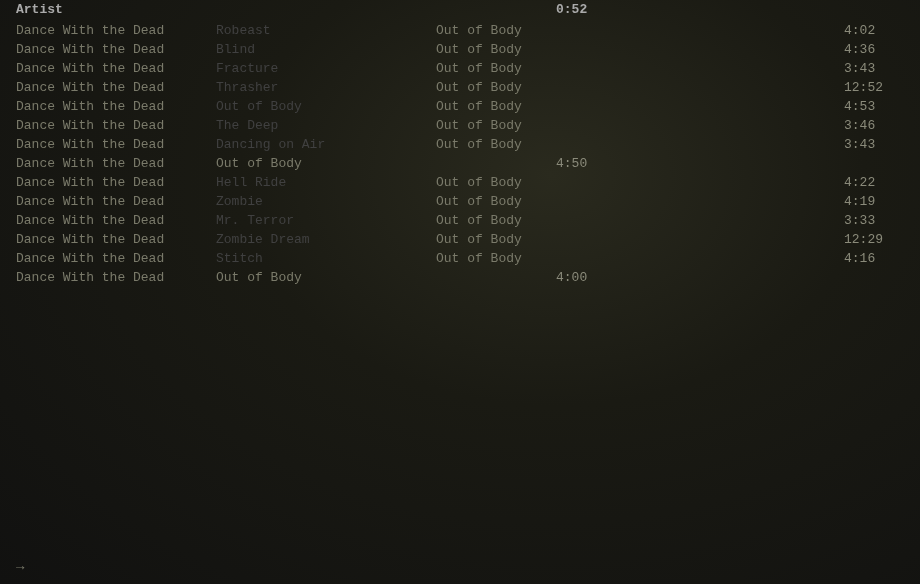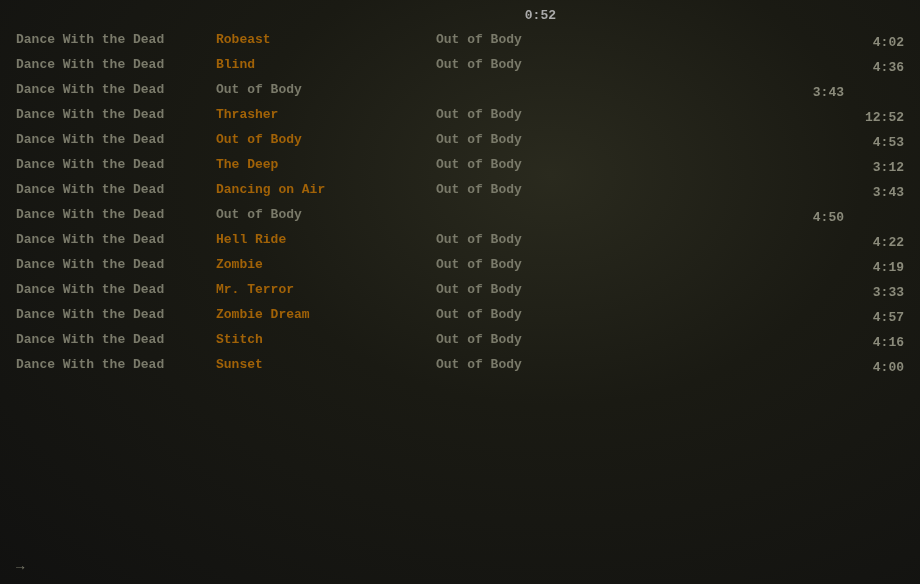--- a/index.html
+++ b/index.html
@@ -24,45 +24,43 @@
       width: 100%;
       padding: 0;
     }
 
     .track-row {
       display: grid;
       grid-template-columns: 200px 220px 120px 1fr 60px;
       padding: 2px 16px 2px 16px;
       align-items: center;
       cursor: default;
-      font-weight: bold;
     }
 
     .track-row:first-child {
       color: #aaaaaa;
       font-weight: bold;
       margin-bottom: 2px;
     }
 
     .track-artist {
       color: #7a7a6a;
     }
 
     .track-title {
-      color: #a16207;
+      color: #404040;
     }
 
     .track-album {
       color: #7a7a6a;
     }
 
     .track-duration {
-      text-align: right;
+      text-align: left;
       color: #8a8a7a;
-      margin-top: 6px;
     }
 
     .header-row .track-artist,
     .header-row .track-title,
     .header-row .track-album,
     .header-row .track-duration {
       color: #aaaaaa;
       font-weight: bold;
     }
 
@@ -77,40 +75,42 @@
     .spacer-col {
       
     }
   </style>
 </head>
 <body>
 
 <div class="track-list">
 
   <div class="track-row header-row">
+    <span class="track-artist">Artist</span>
     <span class="track-album"></span>
     <span class="spacer-col"></span>
     <span class="track-duration">0:52</span>
   </div>
 <div class="track-row">
       <span class="track-artist">Dance With the Dead</span>
       <span class="track-title">Robeast</span>
       <span class="track-album">Out of Body</span>
       <span class="spacer-col"></span>
       <span class="track-duration">4:02</span>
     </div>
     <div class="track-row">
       <span class="track-artist">Dance With the Dead</span>
       <span class="track-title">Blind</span>
       <span class="track-album">Out of Body</span>
       <span class="spacer-col"></span>
       <span class="track-duration">4:36</span>
     </div>
     <div class="track-row">
       <span class="track-artist">Dance With the Dead</span>
+      <span class="track-title">Fracture</span>
       <span class="track-album">Out of Body</span>
       <span class="spacer-col"></span>
       <span class="track-duration">3:43</span>
     </div>
     <div class="track-row">
       <span class="track-artist">Dance With the Dead</span>
       <span class="track-title">Thrasher</span>
       <span class="track-album">Out of Body</span>
       <span class="spacer-col"></span>
       <span class="track-duration">12:52</span>
@@ -120,21 +120,21 @@
       <span class="track-title">Out of Body</span>
       <span class="track-album">Out of Body</span>
       <span class="spacer-col"></span>
       <span class="track-duration">4:53</span>
     </div>
     <div class="track-row">
       <span class="track-artist">Dance With the Dead</span>
       <span class="track-title">The Deep</span>
       <span class="track-album">Out of Body</span>
       <span class="spacer-col"></span>
-      <span class="track-duration">3:12</span>
+      <span class="track-duration">3:46</span>
     </div>
     <div class="track-row">
       <span class="track-artist">Dance With the Dead</span>
       <span class="track-title">Dancing on Air</span>
       <span class="track-album">Out of Body</span>
       <span class="spacer-col"></span>
       <span class="track-duration">3:43</span>
     </div>
     <div class="track-row">
       <span class="track-artist">Dance With the Dead</span>
@@ -161,31 +161,30 @@
       <span class="track-title">Mr. Terror</span>
       <span class="track-album">Out of Body</span>
       <span class="spacer-col"></span>
       <span class="track-duration">3:33</span>
     </div>
     <div class="track-row">
       <span class="track-artist">Dance With the Dead</span>
       <span class="track-title">Zombie Dream</span>
       <span class="track-album">Out of Body</span>
       <span class="spacer-col"></span>
-      <span class="track-duration">4:57</span>
+      <span class="track-duration">12:29</span>
     </div>
     <div class="track-row">
       <span class="track-artist">Dance With the Dead</span>
       <span class="track-title">Stitch</span>
       <span class="track-album">Out of Body</span>
       <span class="spacer-col"></span>
       <span class="track-duration">4:16</span>
     </div>
     <div class="track-row">
       <span class="track-artist">Dance With the Dead</span>
-      <span class="track-title">Sunset</span>
       <span class="track-album">Out of Body</span>
       <span class="spacer-col"></span>
       <span class="track-duration">4:00</span>
     </div>
   </div>
 
 <div class="bottom-arrow">→</div>
 
 </body></html>

